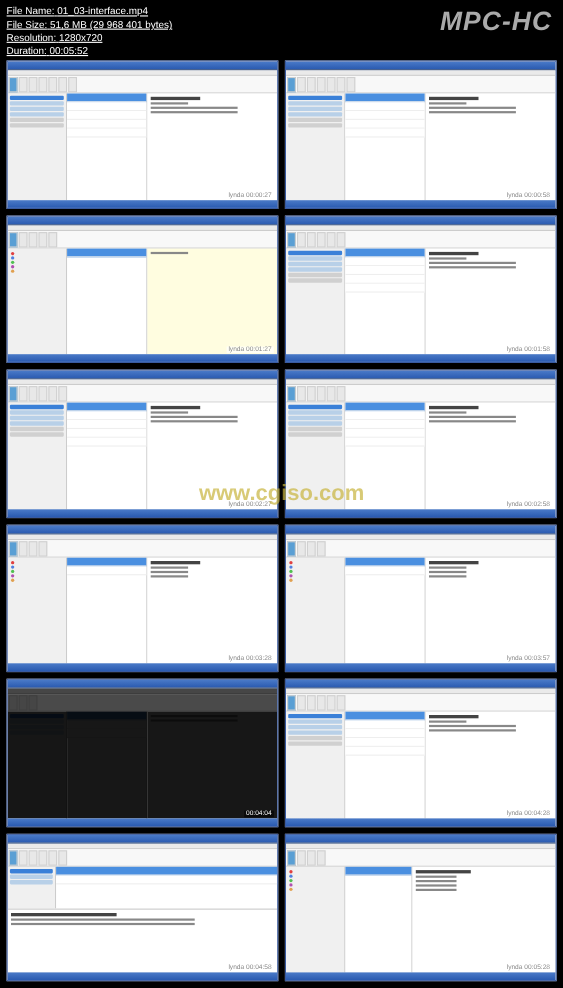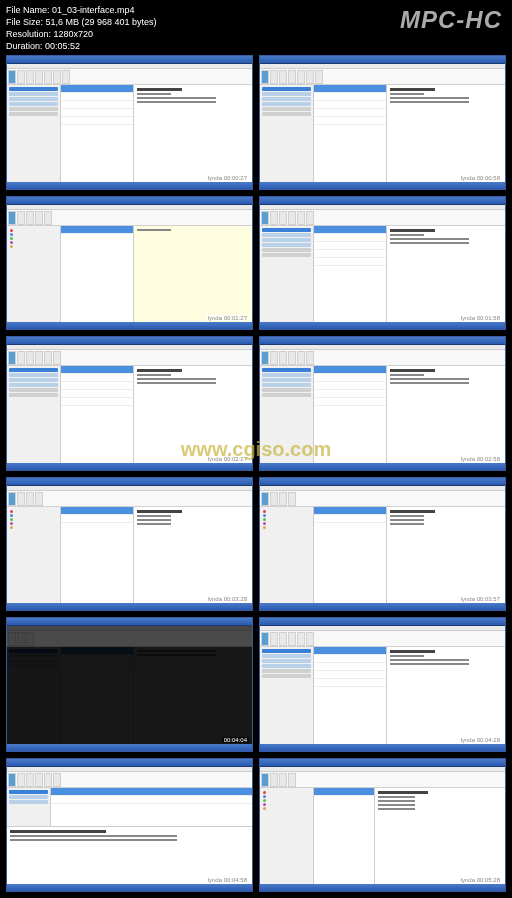--- a/index.html
+++ b/index.html
@@ -25,20 +25,21 @@
 }
 .file-info {
   position: absolute;
   top: 4px;
   left: 6px;
   color: #fff;
   font-size: 9px;
   line-height: 12px;
   z-index: 10;
   text-shadow: 0 0 2px #000;
+  text-decoration: underline;
 }
 .video-area {
   position: absolute;
   top: 0;
   left: 0;
   width: 512px;
   height: 898px;
   display: grid;
   grid-template-columns: 1fr 1fr;
   grid-template-rows: repeat(6, 1fr);

